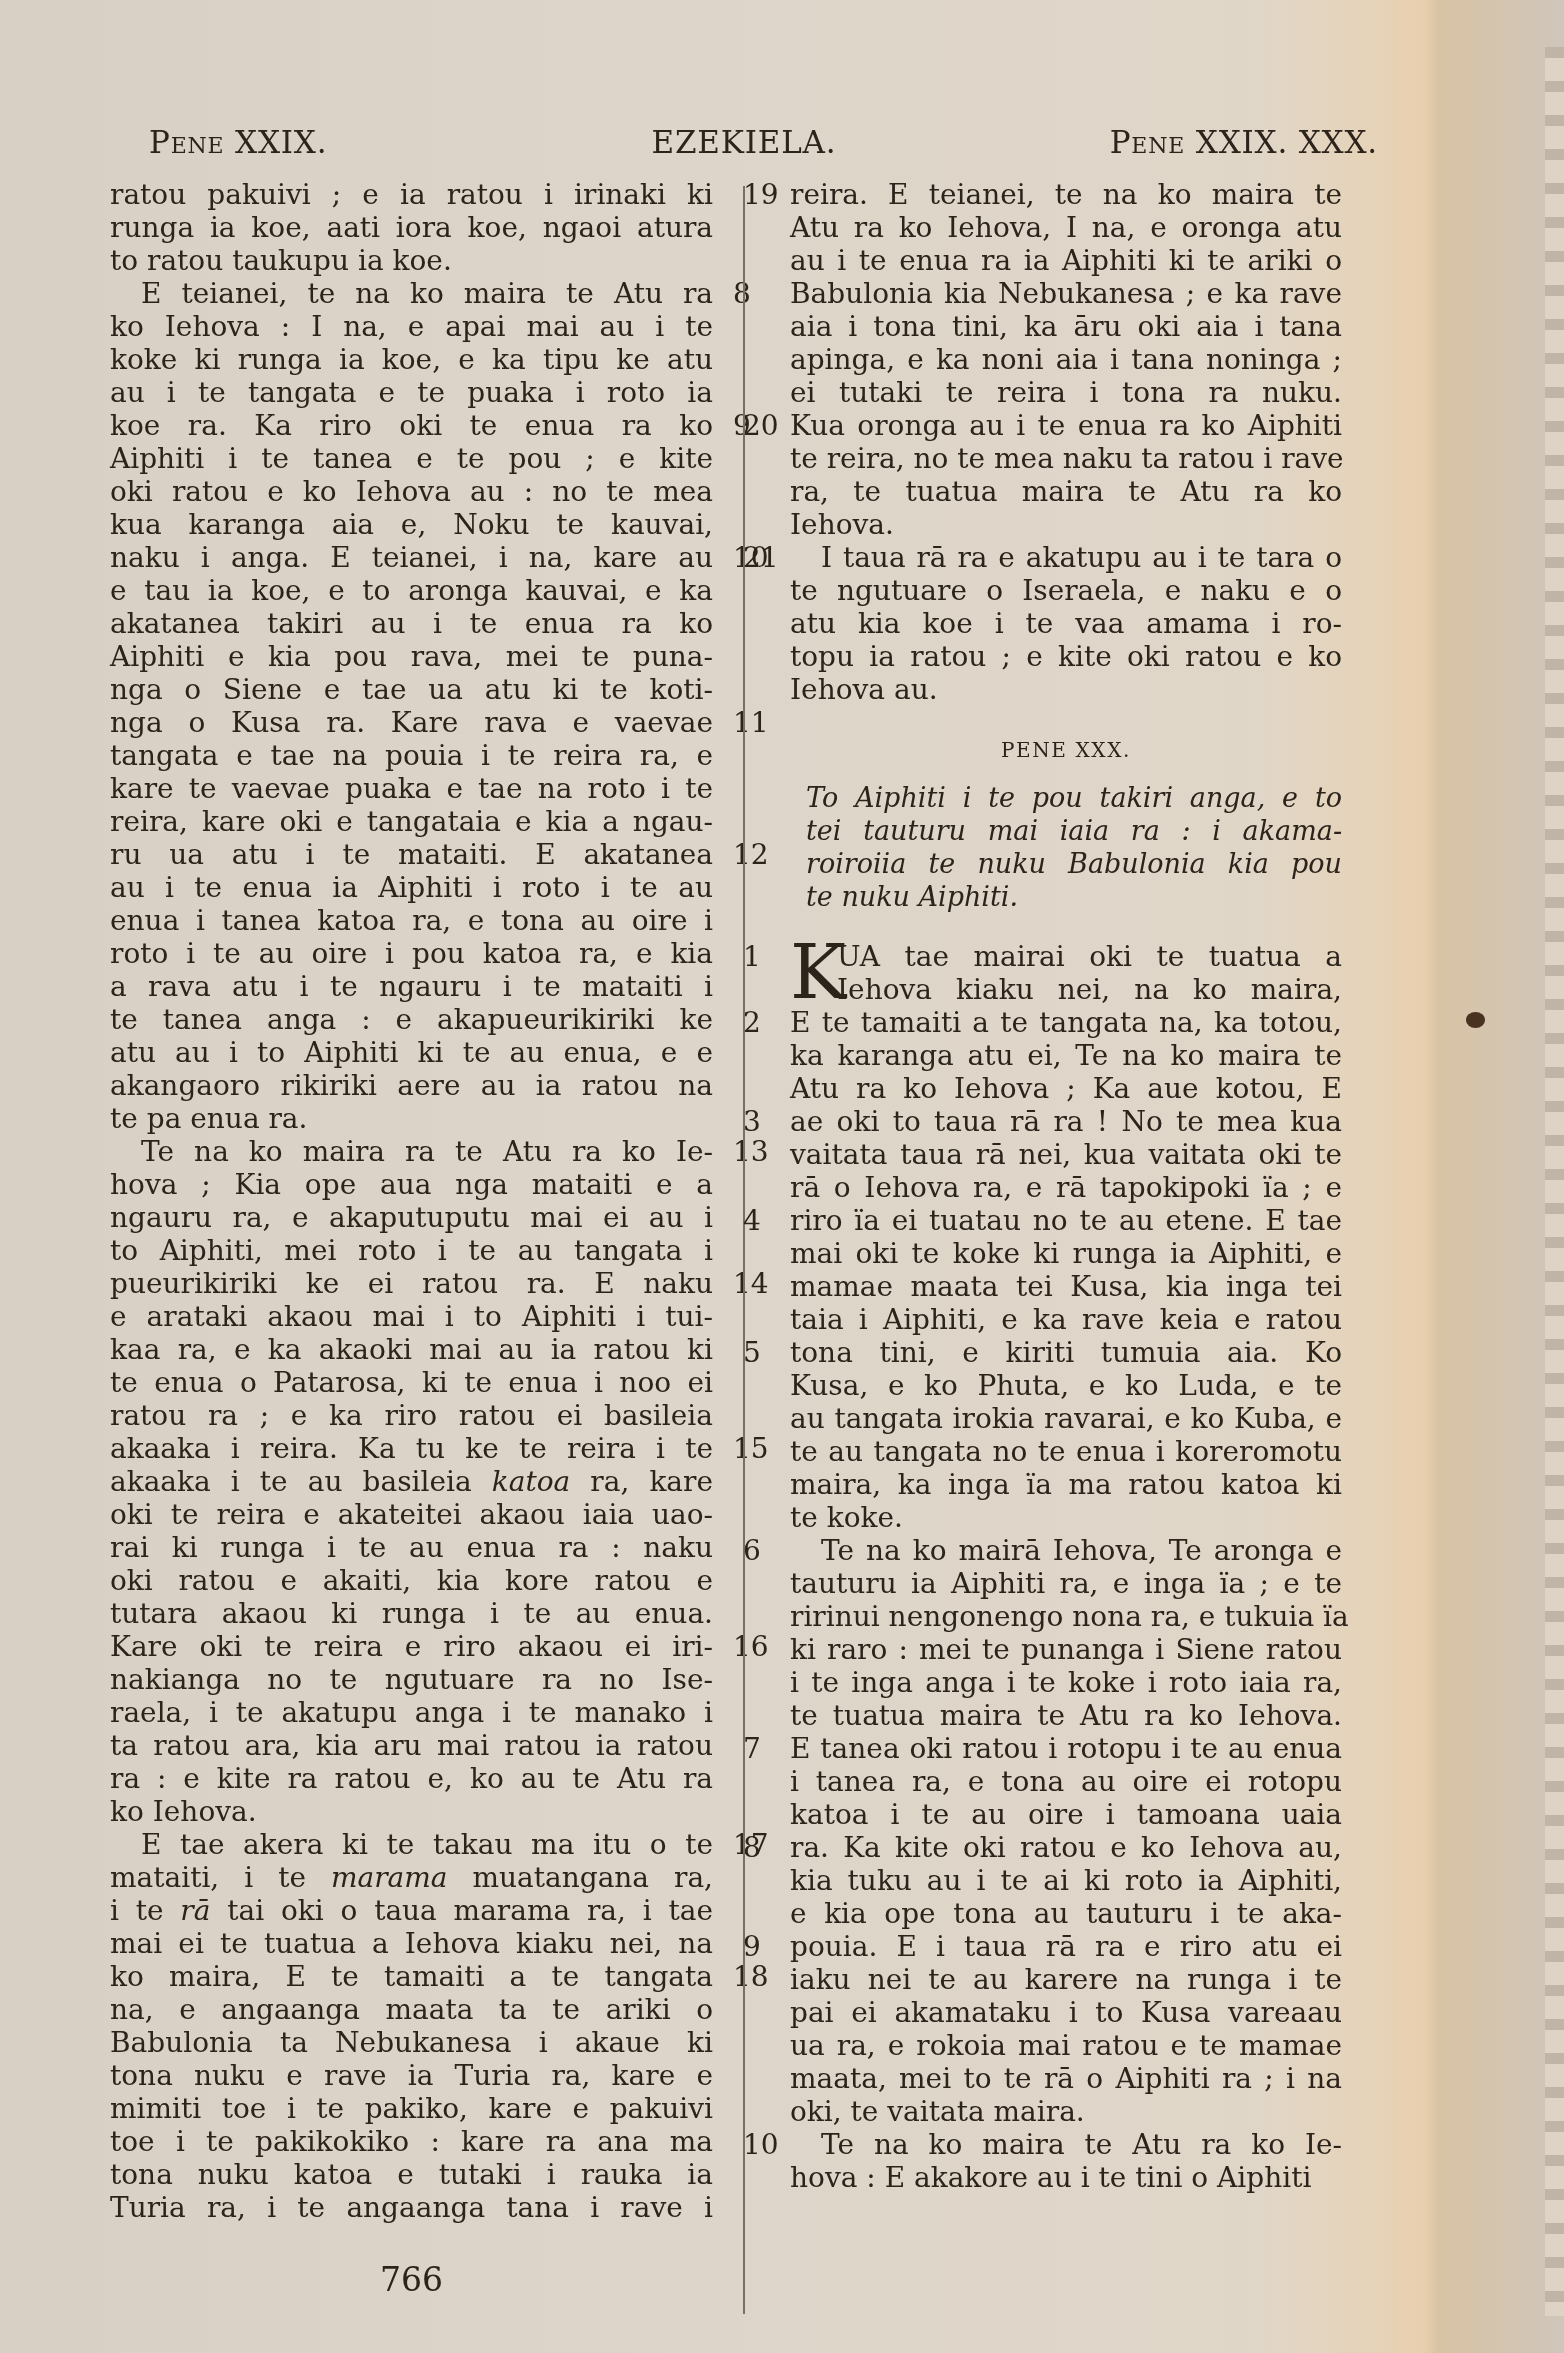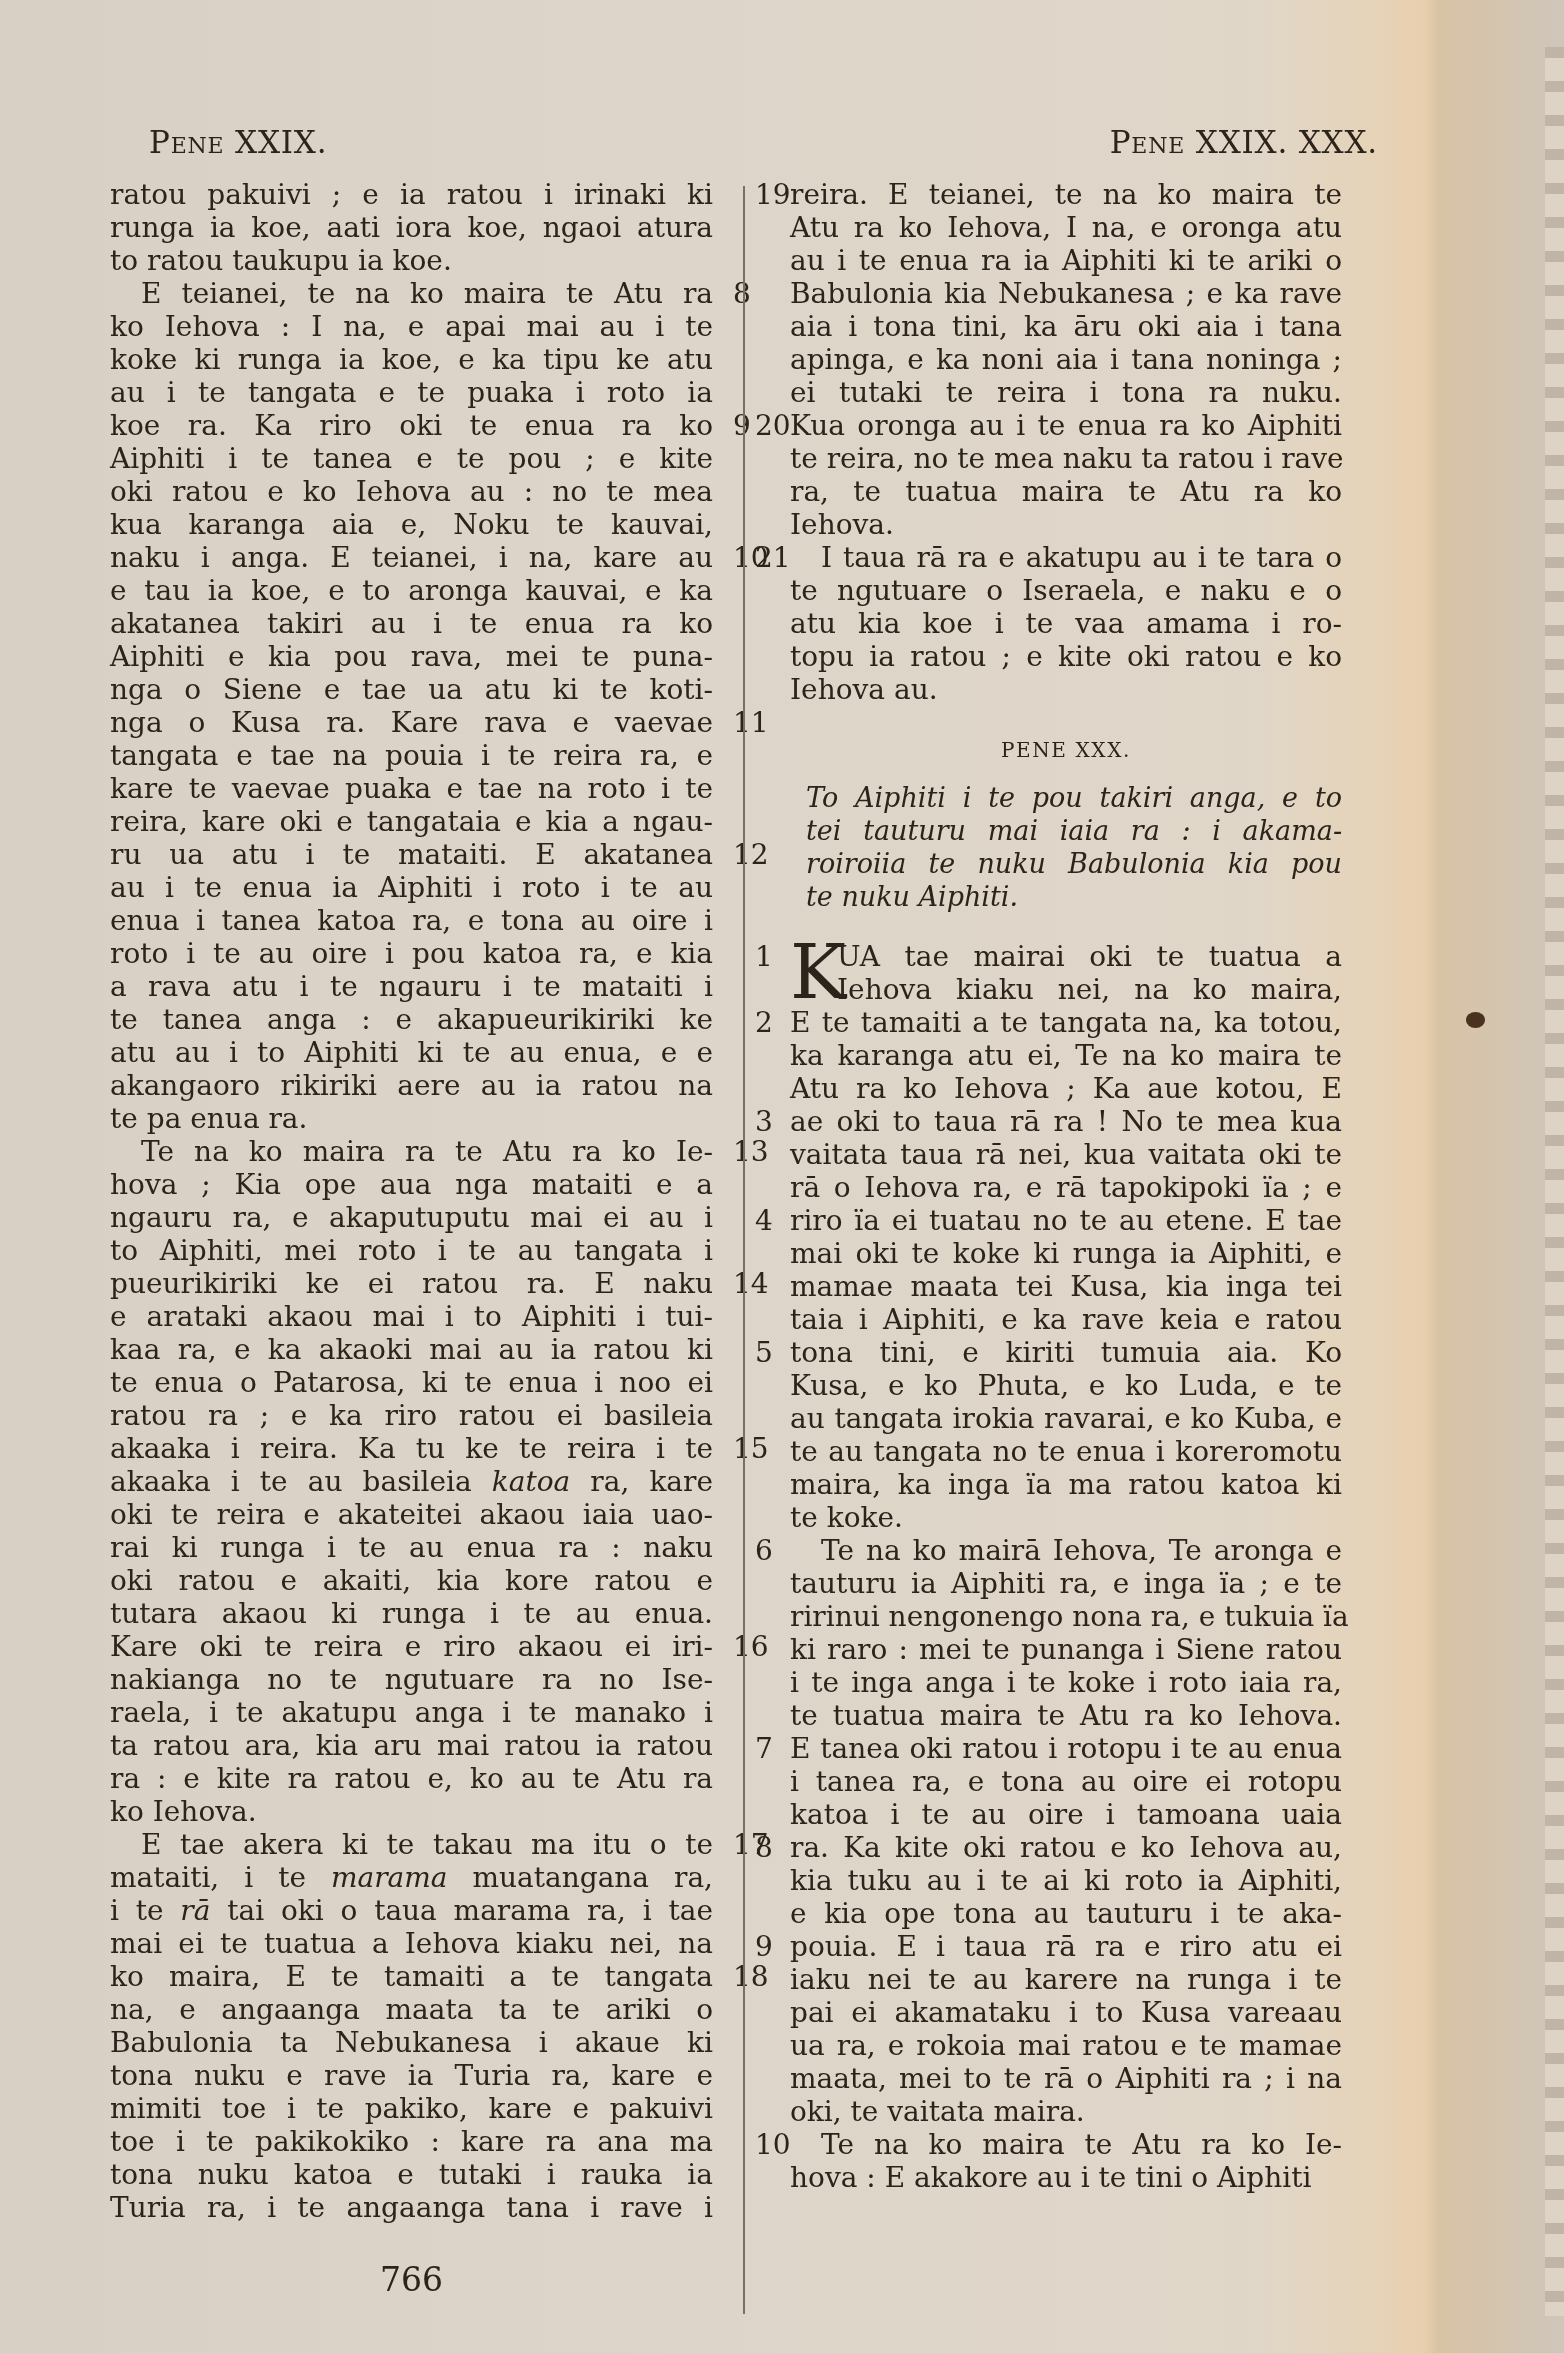--- a/index.html
+++ b/index.html
@@ -16,41 +16,42 @@
   .header .hr { position:absolute; right:0; top:0; }
   .sc { font-variant: small-caps; }
   .col { position:absolute; top:178px; font-size:28px; line-height:33px; }
   .col.left { left:110px; width:603px; }
   .col.right { left:790px; width:552px; }
   .divider { position:absolute; left:743px; top:186px; width:1.6px; height:2128px; background:#7a6e62; }
   .line { white-space:nowrap; text-align:justify; text-align-last:justify; height:33px; position:relative; }
   .line.last { text-align-last:left; }
   .line.indent { padding-left:31px; }
   .vnum-r { position:absolute; right:-67px; top:0; width:47px; text-align:right; }
-  .vnum-l { position:absolute; left:-47px; top:0; width:39px; text-align:left;padding-left:12px; }
+  .vnum-l { position:absolute; left:-47px; top:0; width:39px; text-align:left; }
   .col.right .line { }
   .chap { text-align:center; font-size:20px; letter-spacing:1.6px; margin-top:28px; margin-bottom:12.5px; height:34px; }
   .summary { font-style:italic; font-size:27px; line-height:33px; padding-left:47px; text-indent:-31px; margin-bottom:27px; }
   .summary .sline { white-space:nowrap; text-align:justify; text-align-last:justify; height:33px; }
   .summary .sline.last { text-align-last:left; }
   .dropcap { position:absolute; left:0; top:1.6px; font-size:75px; line-height:63px; }
   .dc-line { padding-left:47px; }
   .pagenum { position:absolute; left:0; right:0; text-align:center; top:2260px; font-size:33px; }
   .pagenum-wrap { position:absolute; left:110px; width:603px; top:0; height:2354px; }
   .spot { position:absolute; left:1466px; top:1012px; width:19px; height:15.6px; border-radius:50%; background:#4a3220; }
   .edge { position:absolute; left:1545px; top:47px; width:19.6px; height:2269px;
     background: repeating-linear-gradient(180deg, #b9ad9f 0 11px, #e4d9cb 11px 34px); opacity:.7; }
   i.it { font-style:italic; }
 </style>
 </head>
 <body>
 
 <div class="page">
   <div class="header">
     <span class="hl sc">Pene XXIX.</span>
+    <span class="hc">EZEKIELA.</span>
     <span class="hr sc">Pene XXIX. XXX.</span>
   </div>
 
   <div class="col left" id="leftcol">
       <div class="line"><span>ratou pakuivi ; e ia ratou i irinaki ki</span></div>
       <div class="line"><span>runga ia koe, aati iora koe, ngaoi atura</span></div>
       <div class="line last"><span>to ratou taukupu ia koe.</span></div>
       <div class="line indent"><span>E teianei, te na ko maira te Atu ra</span><span class="vnum-r">8</span></div>
       <div class="line"><span>ko Iehova : I na, e apai mai au i te</span></div>
       <div class="line"><span>koke ki runga ia koe, e ka tipu ke atu</span></div>

